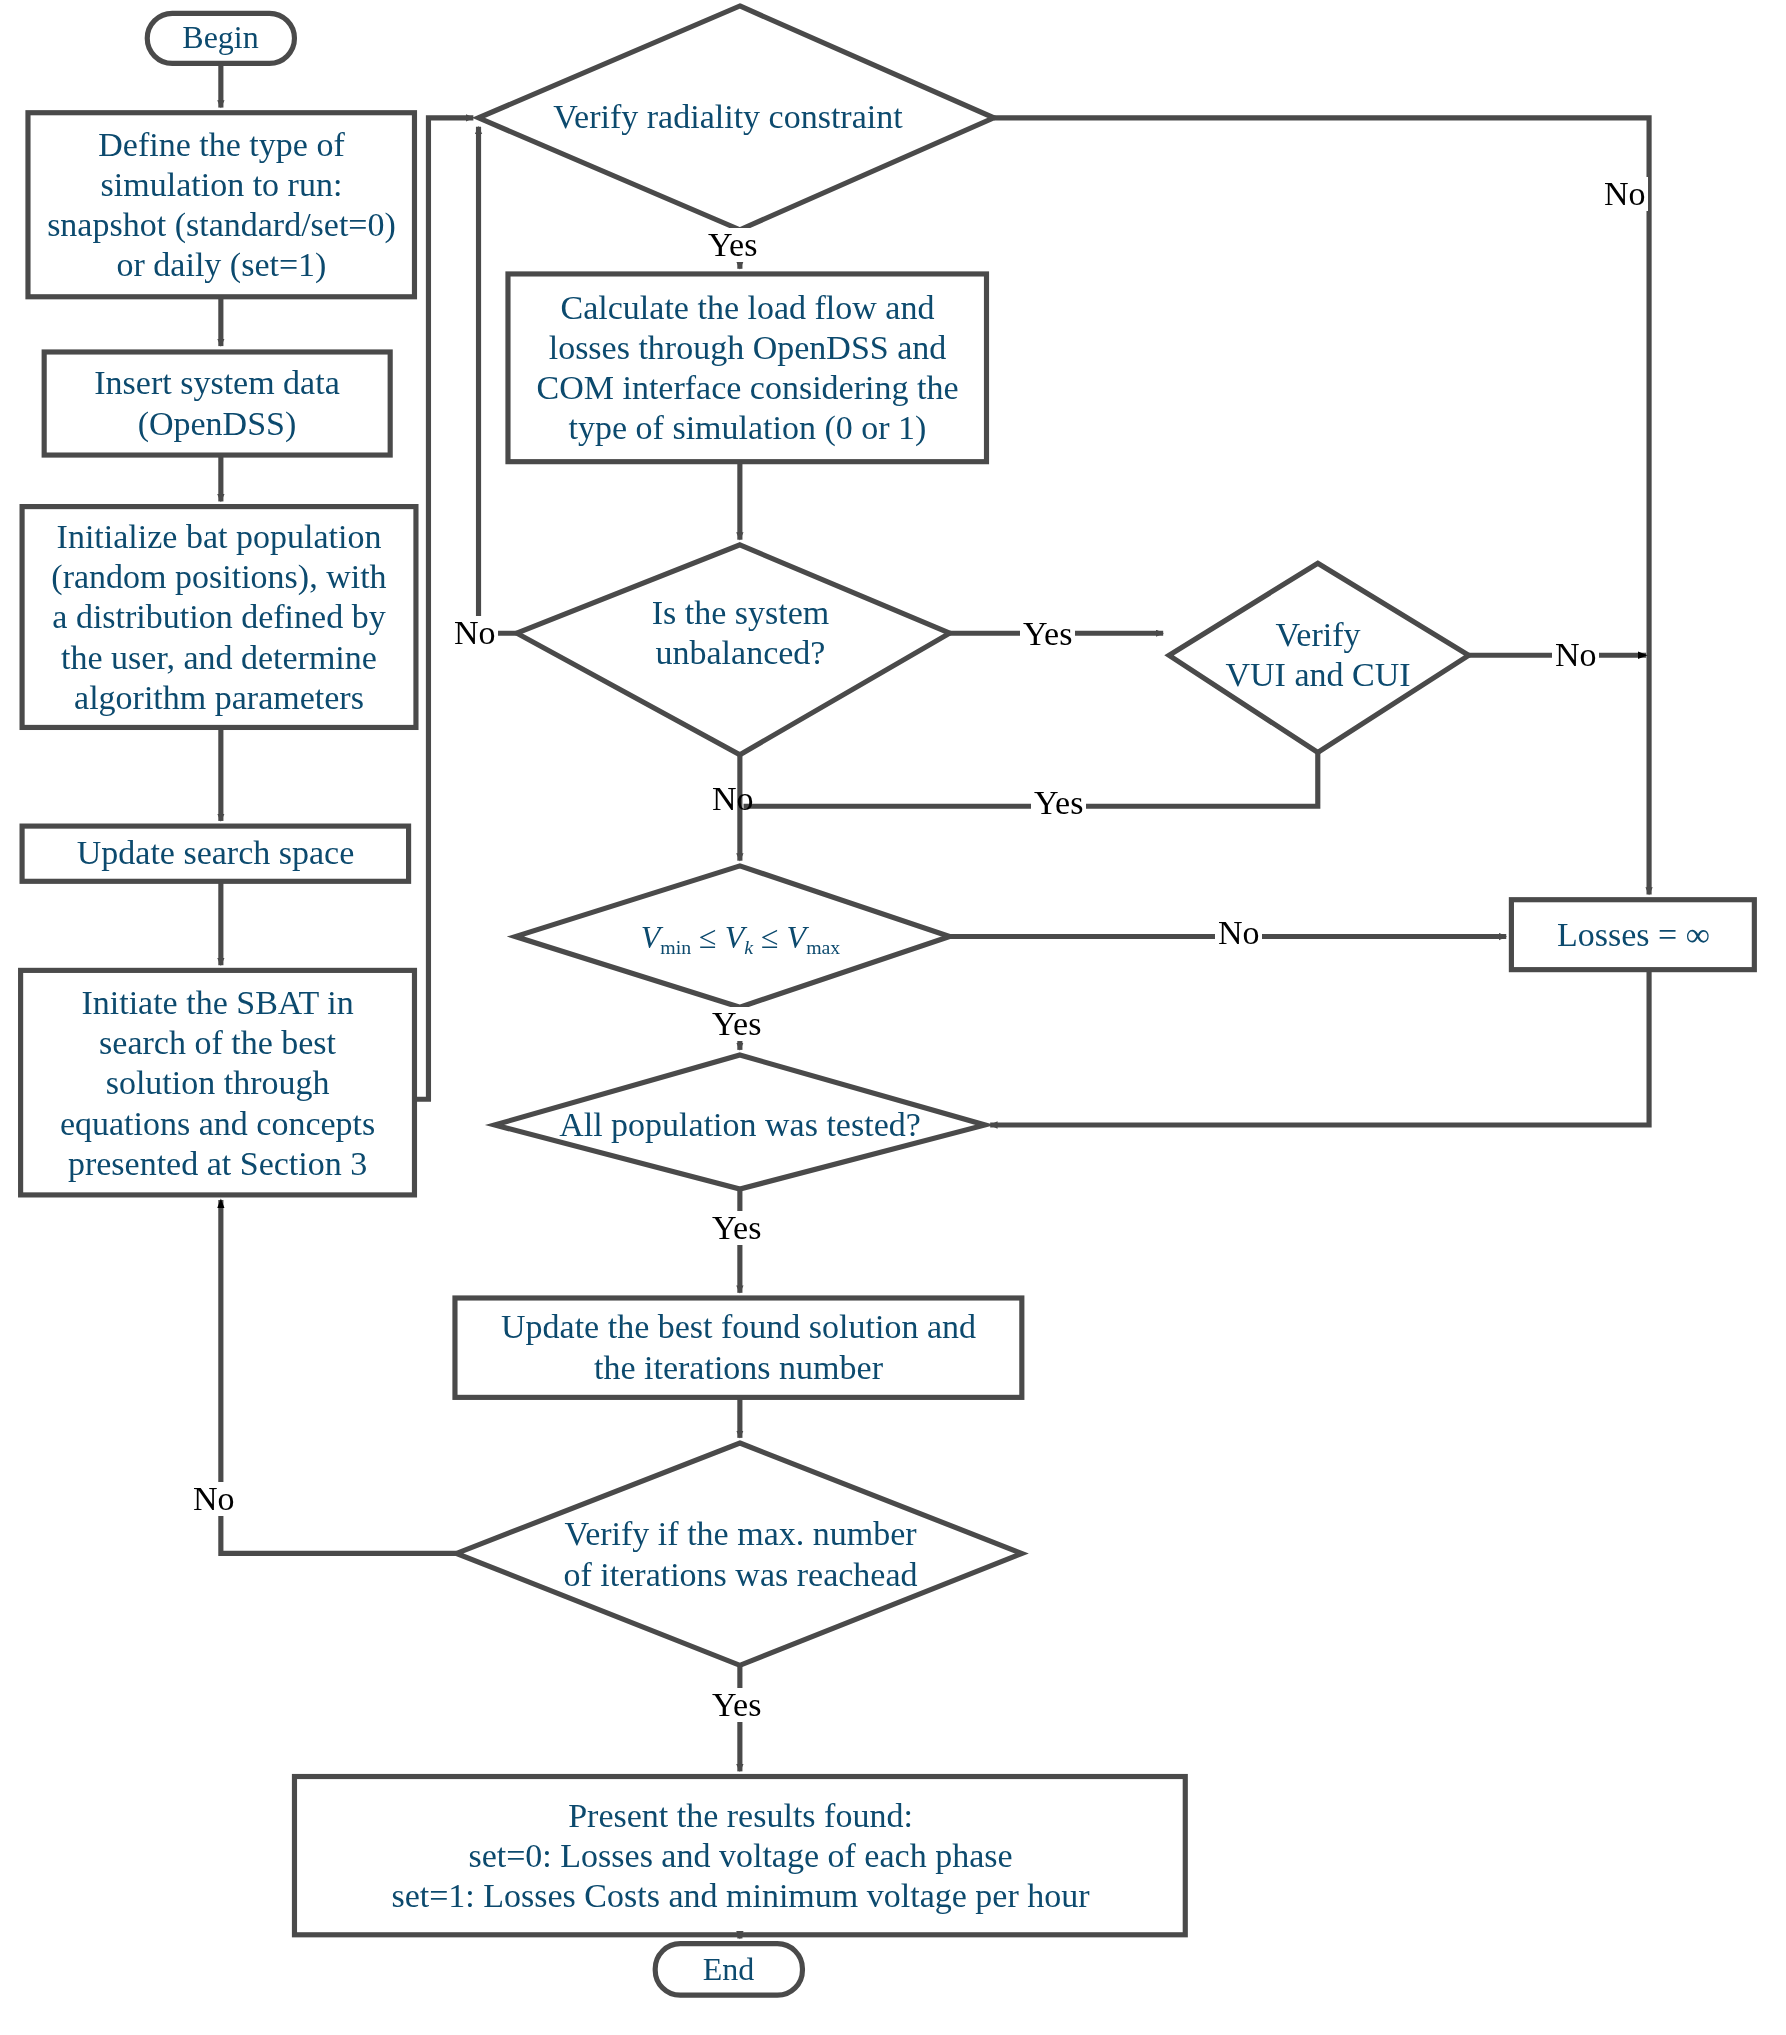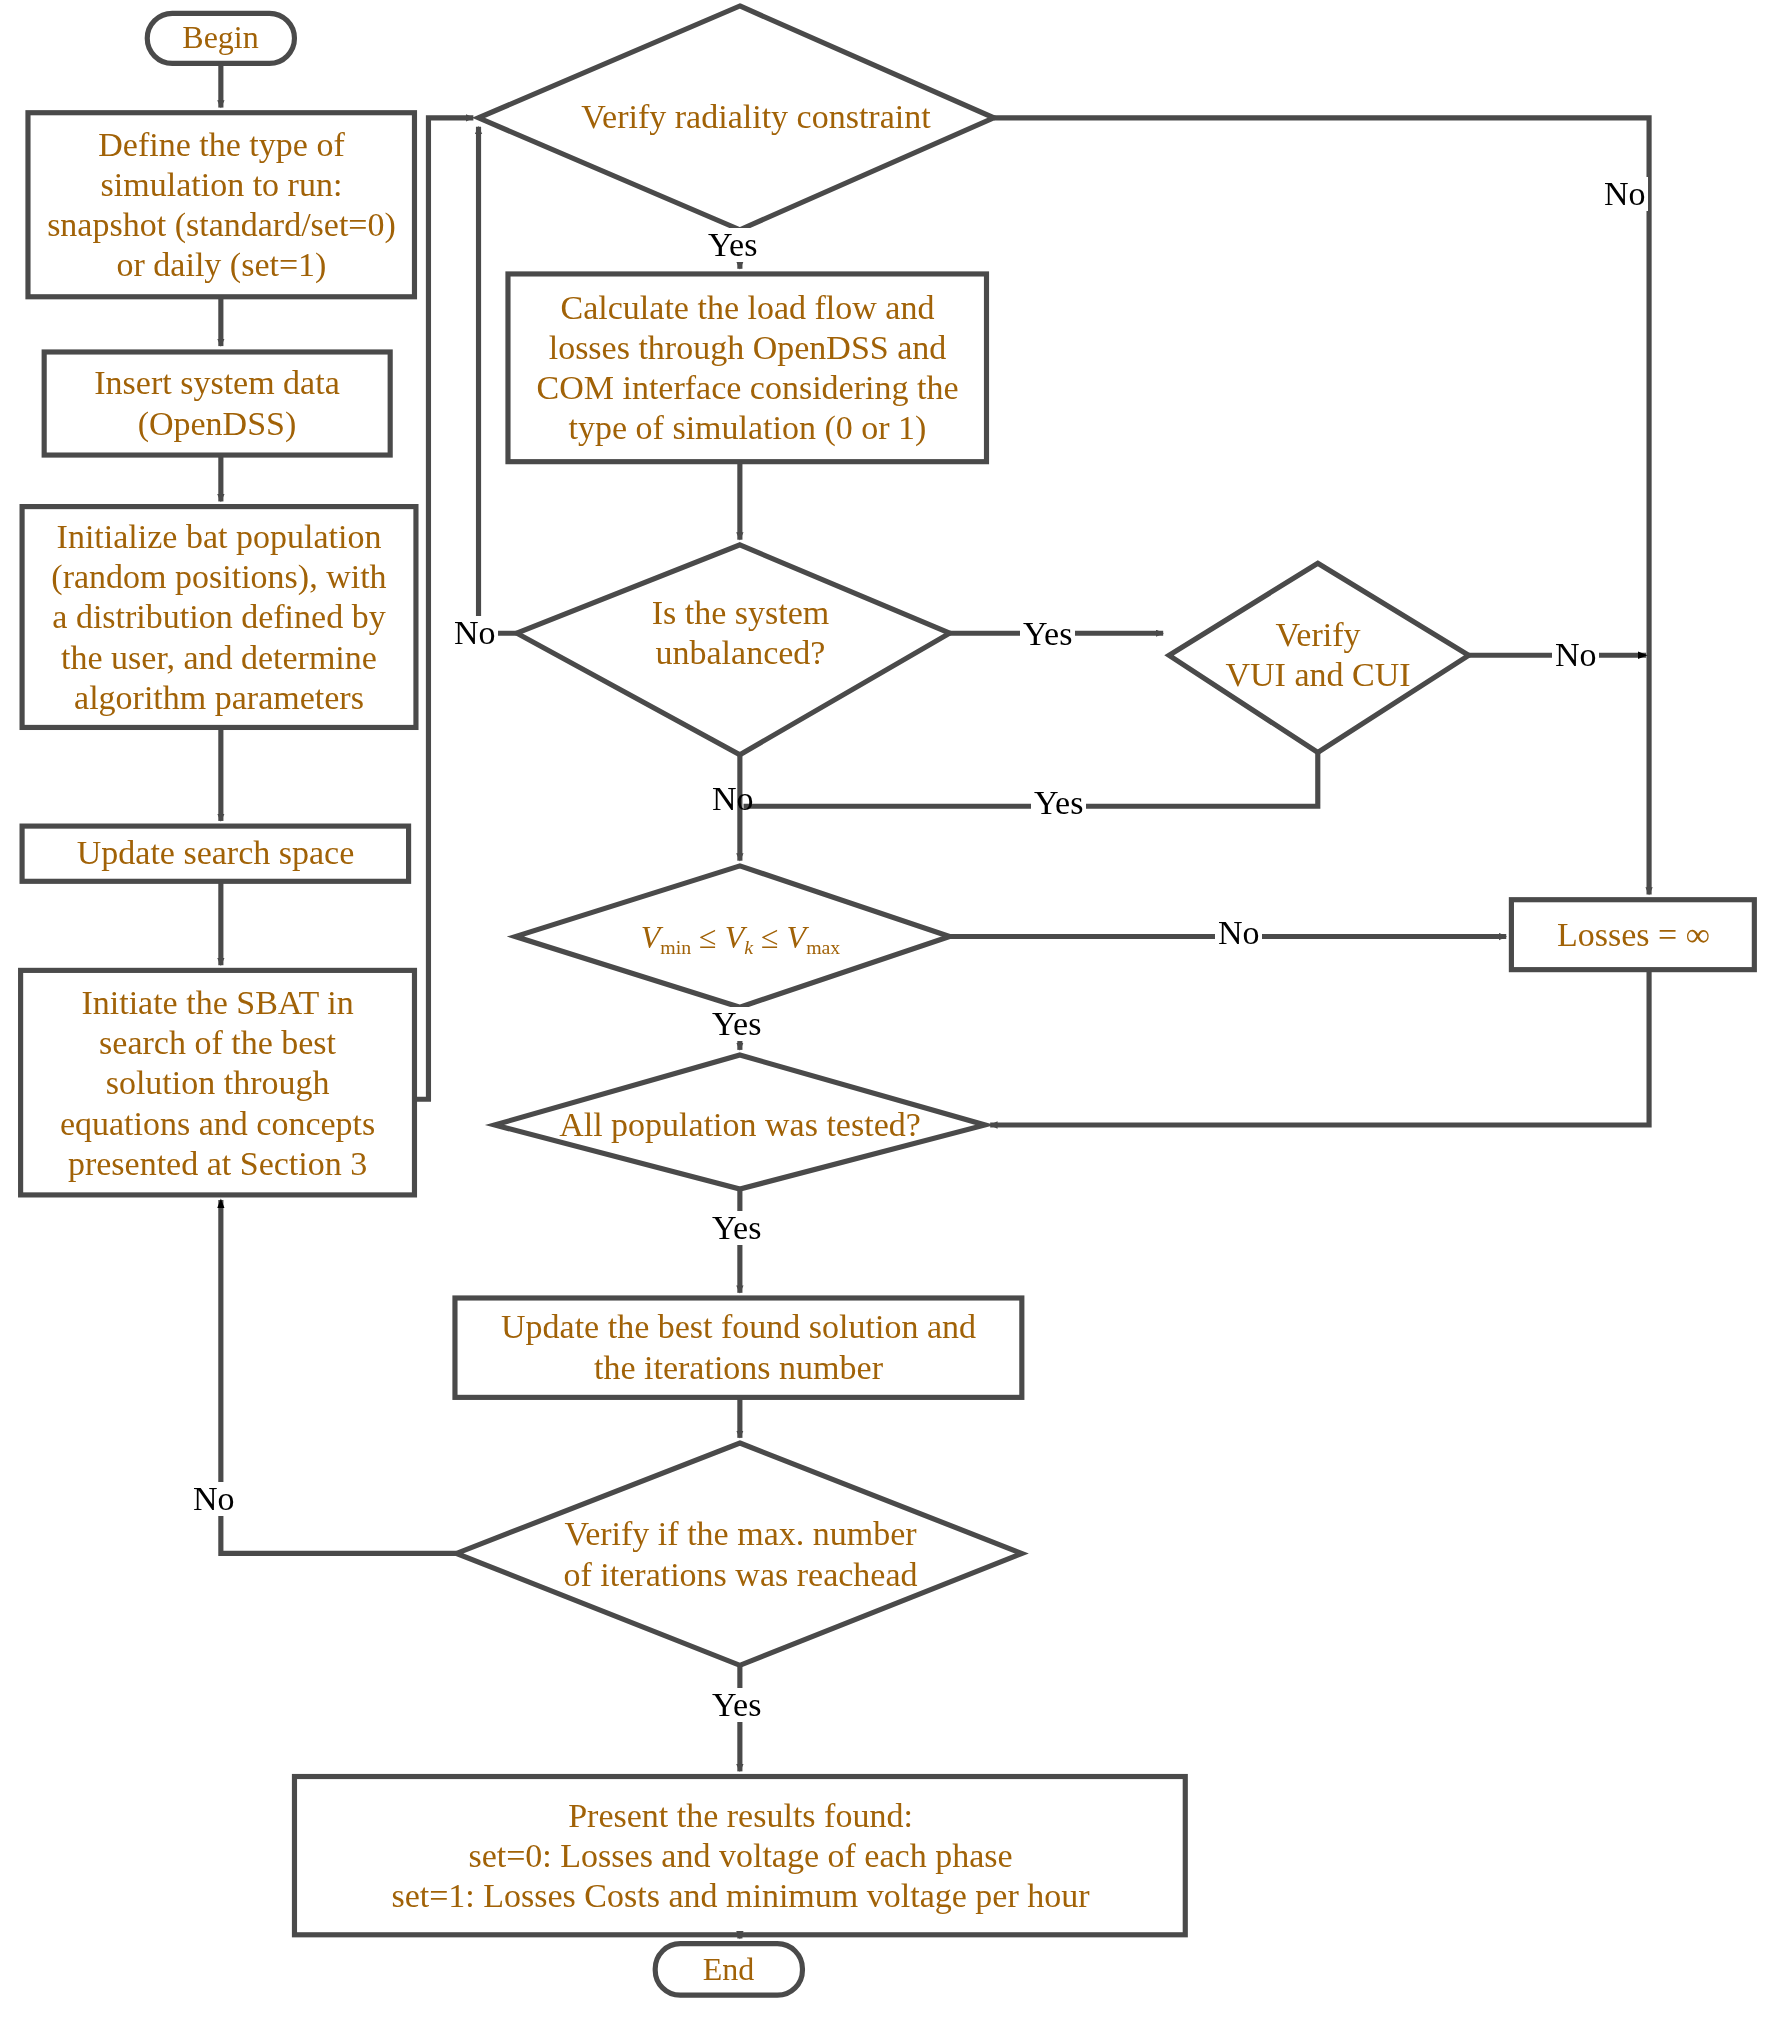--- a/index.html
+++ b/index.html
@@ -4,21 +4,21 @@
 <style>
   html,body{margin:0;padding:0;background:#ffffff;}
   body{font-family:"Liberation Serif", serif;}
   #stage{position:relative;width:1786px;height:2035px;background:#fff;overflow:hidden;}
   svg{position:absolute;left:0;top:0;width:1786px;height:2035px;}
   .node-text{
     position:absolute;
     display:flex;align-items:center;justify-content:center;
     text-align:center;
     font-family:"Liberation Serif", serif;
-    color:#a16207;
+    color:#0c4a6e;
     line-height:1.18;
     pointer-events:none;
     white-space:pre-line;
   }
   .edge-label{
     position:absolute;
     font-family:"Liberation Serif", serif;
     color:#000;
     background:#fff;
     text-align:center;
@@ -129,21 +129,21 @@
 a distribution defined by
 the user, and determine
 algorithm parameters</div>
   <div class="node-text f46" style="left:22px;top:826px;width:387px;height:55px;">Update search space</div>
   <div class="node-text f46" style="left:20.6px;top:971px;width:394px;height:225px;">Initiate the SBAT in
 search of the best
 solution through
 equations and concepts
 presented at Section 3</div>
 
-  <div class="node-text f46" style="left:535px;top:94px;width:442px;height:47px;text-align:right;">Verify radiality constraint</div>
+  <div class="node-text f46" style="left:507px;top:94px;width:442px;height:47px;text-align:right;">Verify radiality constraint</div>
   <div class="node-text f46" style="left:508px;top:274px;width:479px;height:188px;">Calculate the load flow and
 losses through OpenDSS and
 COM interface considering the
 type of simulation (0 or 1)</div>
   <div class="node-text f46" style="left:582px;top:589px;width:317px;height:88px;">Is the system
 unbalanced?</div>
   <div class="node-text f46" style="left:1189px;top:611px;width:258px;height:88px;">Verify
 VUI and CUI</div>
 
   <div class="node-text eq" style="left:582px;top:913px;width:317px;height:47px;align-items:flex-end;">

